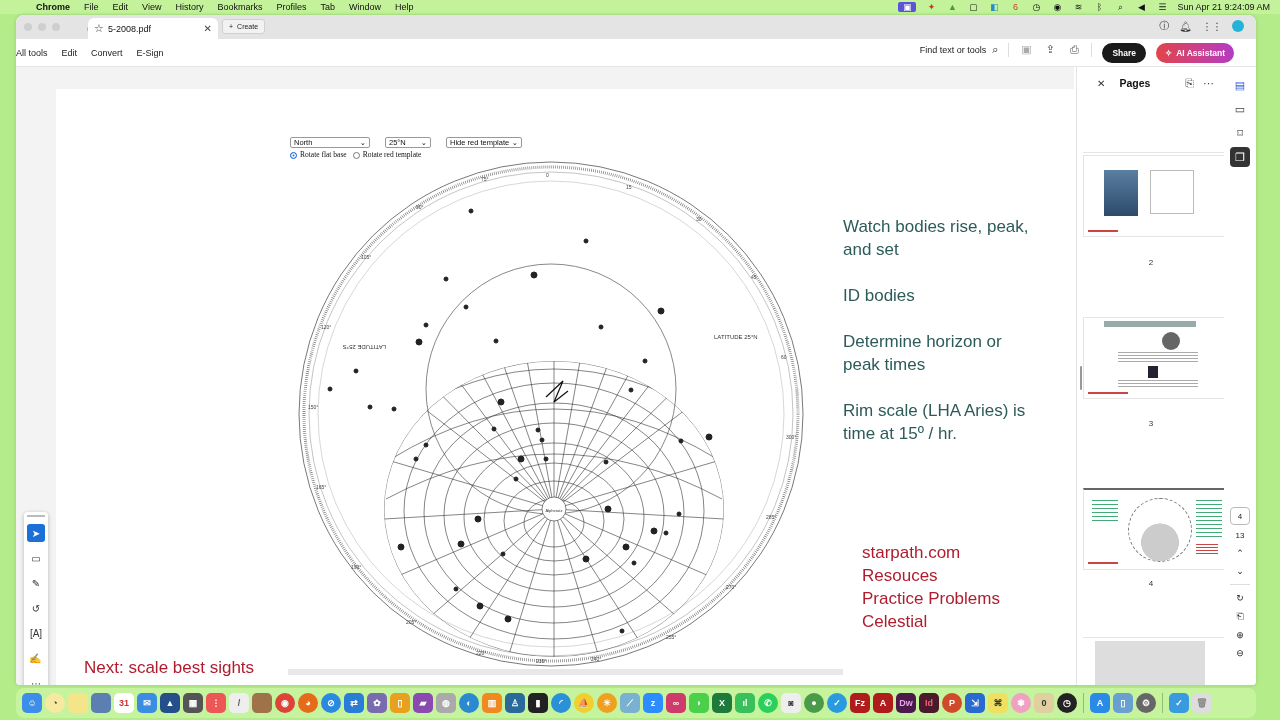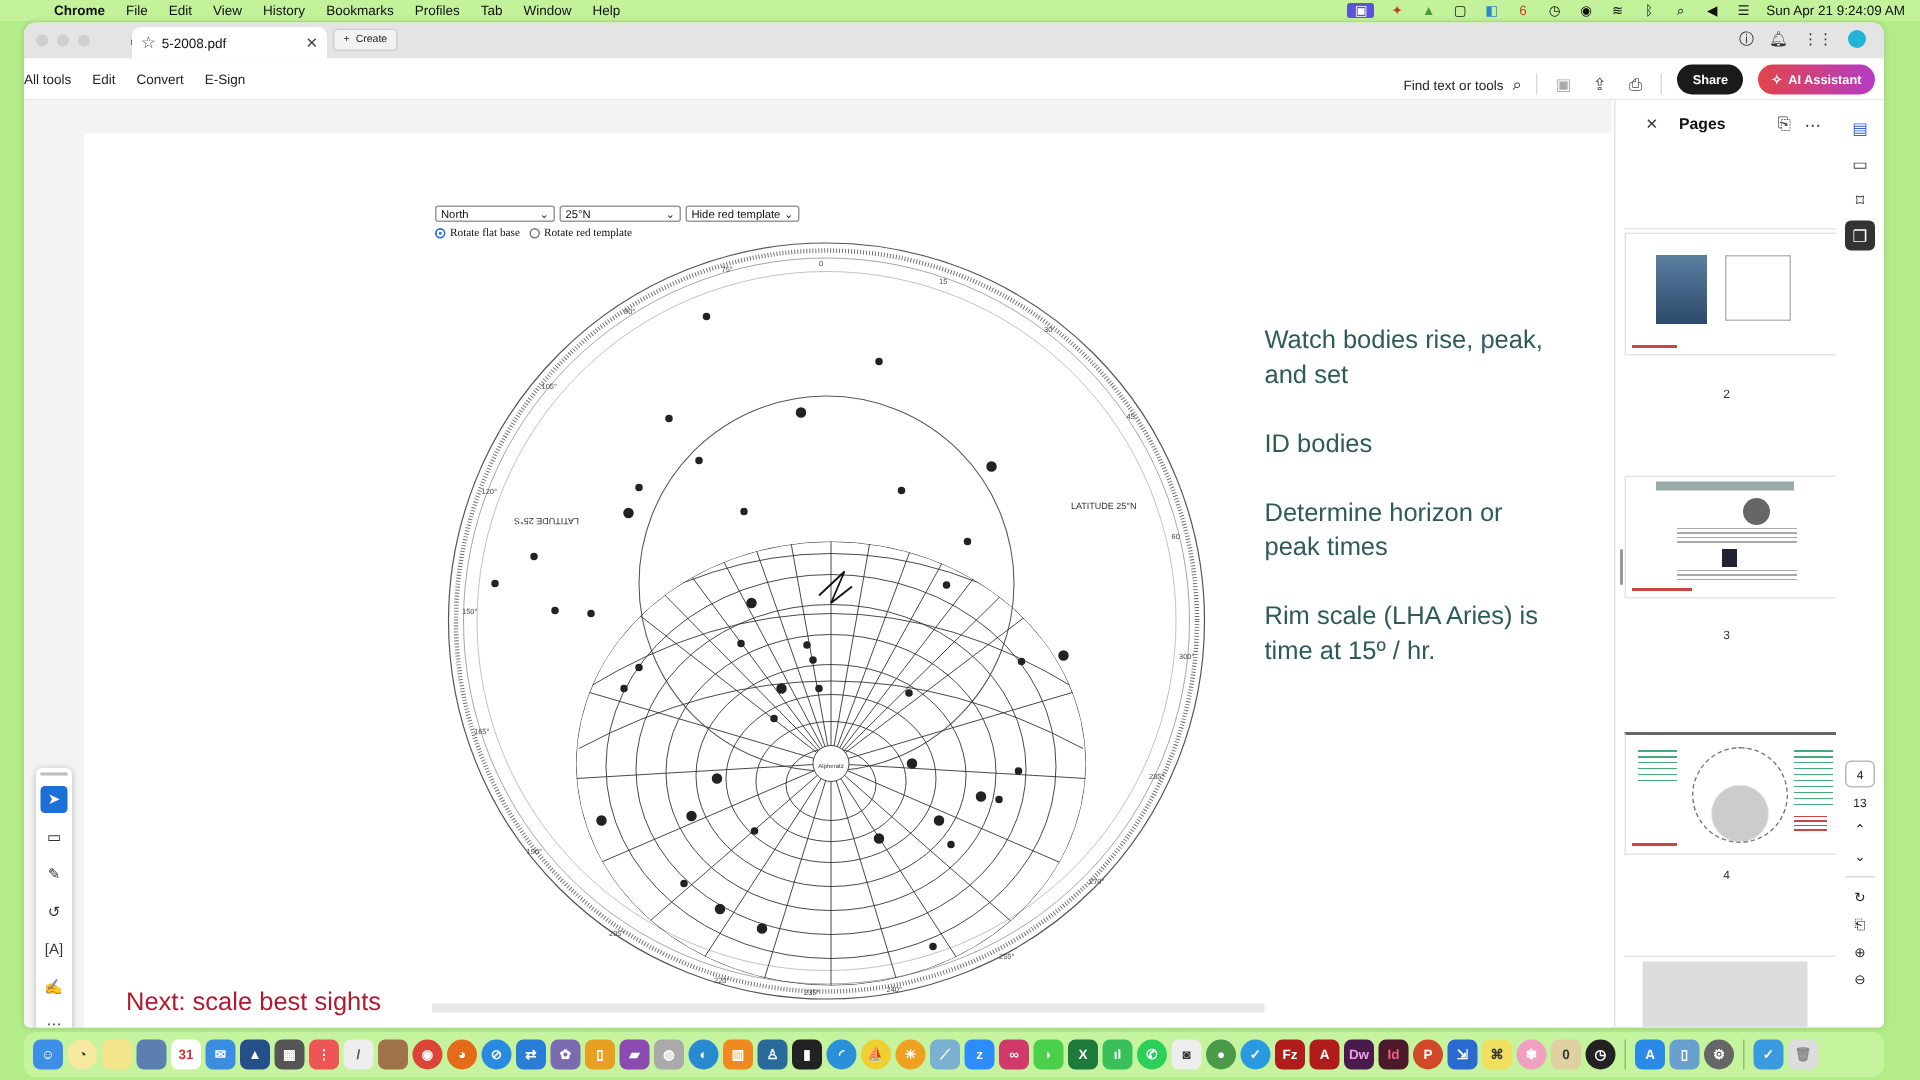--- a/index.html
+++ b/index.html
@@ -26,40 +26,40 @@
   .tab .star { margin-left: 6px; font-size: 11px; color: #444; }
   .tab .title { margin-left: 4px; }
   .tab .close { position: absolute; right: 6px; font-size: 10px; color: #444; }
   .create-btn { position: absolute; left: 206px; top: 4px; height: 15px; padding: 0 6px; background: #f2f2f2; border: 1px solid #d0d0d0; border-radius: 3px; font-size: 7px; display: flex; align-items: center; gap: 4px; color: #222; }
   .tabstrip-right { position: absolute; right: 12px; top: 4px; display: flex; gap: 10px; align-items: center; font-size: 10px; color: #333; }
   .avatar { width: 12px; height: 12px; border-radius: 50%; background: #23b3d6; display: inline-block; }
 
   .toolbar { height: 28px; background: #fff; border-bottom: 1px solid #e6e6e6; position: relative; display: flex; align-items: center; font-size: 9px; color: #222; }
   .toolbar .tl { margin-left: 0; margin-right: 6px; }
   .toolbar .tl + .tl { margin-left: 8px; }
-  .toolbar-right { position: absolute; right: 6px; top: 4px; display: flex; align-items: flex-end; gap: 10px; }
+  .toolbar-right { position: absolute; right: 22px; top: 4px; display: flex; align-items: flex-start; gap: 10px; }
   .find { font-size: 9px; color: #222; display: flex; align-items: center; gap: 6px; }
   .tbicon { font-size: 11px; color: #444; width: 14px; text-align: center; }
   .tbicon.dim { color: #aaa; }
   .sep { width: 1px; height: 14px; background: #ddd; }
   .share-btn { background: #1a1a1a; color: #fff; font-size: 8.5px; font-weight: bold; border-radius: 11px; padding: 5px 10px; }
   .ai-btn { background: linear-gradient(90deg,#e2444a,#b43cc4); color: #fff; font-size: 8.5px; font-weight: bold; border-radius: 11px; padding: 5px 9px; display: flex; align-items: center; gap: 4px; }
 
   
   .viewport { position: absolute; left: 0; top: 52px; width: 1058px; height: 618px; background: #f3f3f3; }
   .page { position: absolute; left: 40px; top: 22px; width: 1018px; height: 596px; background: #fff; }
 
   .left-text { position: absolute; left: 66px; top: 114px; font-size: 17px; line-height: 23px; color: #2d5b5a; width: 180px; }
   .right-text { position: absolute; left: 787px; top: 126px; font-size: 17px; line-height: 23px; color: #2d5b5a; width: 200px; }
   .right-text p { margin-bottom: 23px; }
   .red-text { position: absolute; left: 806px; top: 452px; font-size: 17px; line-height: 23px; color: #b01c2e; }
   .next-text { position: absolute; left: 28px; top: 569px; font-size: 17px; color: #b01c2e; }
 
   .controls { position: absolute; left: 234px; top: 48px; font-size: 7.5px; color: #111; }
-  .controls .selrow { display: flex; gap: 3px; }
+  .controls .selrow { display: flex; gap: 15px; }
   .controls .sel { border: 1px solid #999; border-radius: 2px; height: 11px; padding: 0 3px; display: flex; align-items: center; justify-content: space-between; background: #fff; font-size: 7.5px; }
   .controls .radios { display: flex; gap: 6px; margin-top: 2px; font-family: "Liberation Serif", serif; font-size: 7.5px; align-items: flex-start; }
   .radio { width: 7px; height: 7px; border-radius: 50%; border: 1px solid #777; display: inline-block; vertical-align: middle; margin-right: 3px; }
   .radio.on { background: #2a6fe0; border-color: #2a6fe0; box-shadow: inset 0 0 0 1.5px #fff; }
 
   .starfinder { position: absolute; left: 240px; top: 70px; width: 510px; height: 510px; }
   .graystrip { position: absolute; left: 232px; top: 580px; width: 555px; height: 6px; background: #e8e8e8; }
 
   
   .float-tools { position: absolute; left: 8px; top: 445px; width: 24px; height: 182px; background: #fff; border-radius: 4px; box-shadow: 0 1px 4px rgba(0,0,0,0.25); display: flex; flex-direction: column; align-items: center; }
@@ -176,21 +176,21 @@
   </div>
 
   <div class="viewport">
     <div class="page">
       <div class="controls">
         <div class="selrow">
           <div class="sel" style="width:80px">
             <span>North</span>
               <span>⌄</span>
           </div>
-          <div class="sel" style="width:81px">
+          <div class="sel" style="width:46px">
             <span>25°N</span>
               <span>⌄</span>
           </div>
           <div class="sel" style="width:76px">
             <span>Hide red template</span>
               <span>⌄</span>
           </div>
         </div>
         <div class="radios">
           <span><span class="radio on"></span><span>Rotate flat base</span></span>
@@ -199,20 +199,26 @@
       </div>
 
 
       <div class="right-text">
         <p>Watch bodies rise, peak, and set</p>
         <p>ID bodies</p>
         <p>Determine horizon or peak times</p>
         <p>Rim scale (LHA Aries) is time at 15º / hr.</p>
       </div>
 
+      <div class="red-text">
+        <div>starpath.com</div>
+        <div>Resouces</div>
+        <div>Practice Problems</div>
+        <div>Celestial</div>
+      </div>
 
       <div class="next-text">Next: scale best sights</div>
 
       <svg class="starfinder" viewBox="0 0 510 510">
         <defs>
           <clipPath id="ell">
               <ellipse cx="258" cy="350" rx="170" ry="148"></ellipse>
             </clipPath>
         </defs>
 

